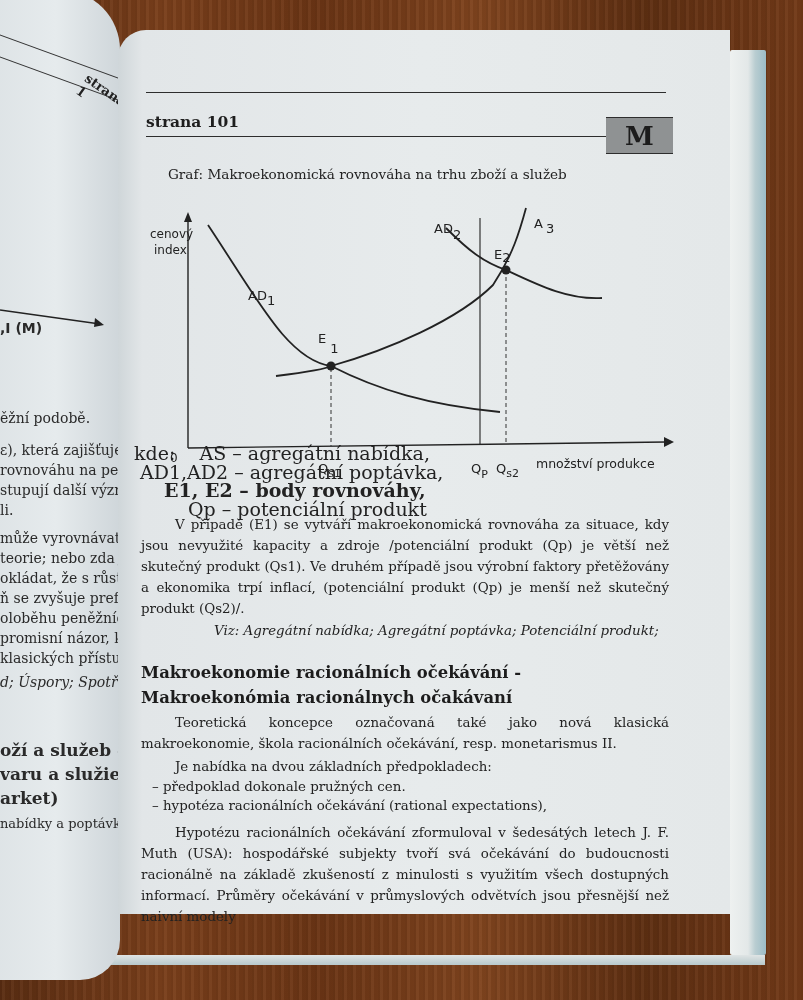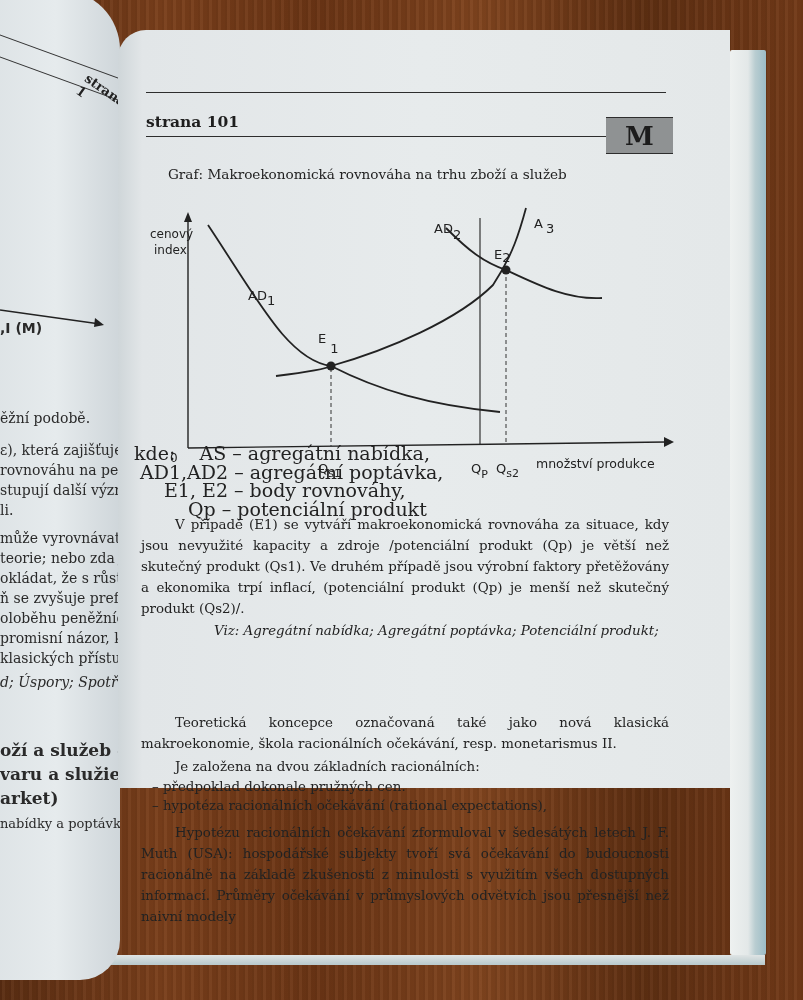--- a/index.html
+++ b/index.html
@@ -19,21 +19,21 @@
     background:linear-gradient(90deg,#d9dfe2 0%,#e6ebed 60%,#cfd6da 100%);
     border-radius:0 60px 40px 0;overflow:hidden;}
   .left-page .lhdr-line1{position:absolute;left:0;top:30px;width:200px;height:0;border-top:1.5px solid #333;transform:rotate(20deg);transform-origin:left;}
   .left-page .lhdr-line2{position:absolute;left:0;top:52px;width:200px;height:0;border-top:1.5px solid #333;transform:rotate(20deg);transform-origin:left;}
   .lhdr-text{position:absolute;left:122px;top:78px;font-weight:bold;font-size:13px;color:#222;transform:rotate(35deg);transform-origin:left;}
   .lfrag{position:absolute;white-space:nowrap;color:#2a2a2a;font-size:14px;}
   .lfrag.bold{font-weight:bold;font-size:17px;}
   .lfrag.sans{font-family:"DejaVu Sans","Liberation Sans",sans-serif;font-size:14px;}
   .lfrag.ital{font-style:italic;}
   
-  .page{position:absolute;left:118px;top:30px;width:612px;height:758px;
+  .page{position:absolute;left:118px;top:30px;width:612px;height:884px;
     background:linear-gradient(90deg,#cfd6d9 0%,#e2e6e8 4%,#e7ebec 50%,#e4e8e9 100%);
     border-radius:28px 0 0 0;}
   .hdr-rule{position:absolute;left:28px;width:520px;border-top:1.6px solid #2d2d2d;}
   .hdr-title{position:absolute;left:28px;top:82px;font-weight:bold;font-size:15.5px;color:#1e1e1e;}
   .hdr-box{position:absolute;left:488px;top:87px;width:67px;height:35px;background:#8f9293;
     border-top:1.6px solid #2d2d2d;border-bottom:1.6px solid #2d2d2d;
     display:flex;align-items:center;justify-content:center;font-weight:bold;font-size:26px;color:#1c1c1c;}
   .graf-title{position:absolute;left:50px;top:136px;font-size:13.6px;color:#222;text-align:center;}
   .chart{position:absolute;left:30px;top:160px;width:540px;height:300px;}
   .chart svg text{font-family:"DejaVu Sans","Liberation Sans",sans-serif;fill:#222;}
@@ -123,35 +123,36 @@
       <text x="170" y="283" font-size="13">Q<tspan font-size="11" dy="4">s1</tspan></text>
       <text x="323" y="283" font-size="13">Q<tspan font-size="11" dy="5">P</tspan></text>
       <text x="348" y="283" font-size="13">Q<tspan font-size="11" dy="4">s2</tspan></text>
       <text x="388" y="278" font-size="12.5">množství produkce</text>
     </svg>
   </div>
 
   <div class="legend">
     <div class="row"><span>kde:</span>&nbsp;&nbsp;&nbsp;&nbsp;<span>AS</span> <span>– agregátní nabídka,</span></div>
     <div class="row" style="padding-left:6px;"><span>AD1,AD2</span> <span>– agregátní poptávka,</span></div>
-    <div class="row" style="padding-left:30px;"><span>E1, E2</span> <span>– body rovnováhy,</span></div>
+    <div class="row" style="padding-left:30px;font-weight:bold;"><span>E1, E2</span> <span>– body rovnováhy,</span></div>
     <div class="row" style="padding-left:54px;"><span>Qp</span> <span>– potenciální produkt</span></div>
   </div>
 
   <div class="body" style="top:484px;">
     <p class="indent">V případě (E1) se vytváří makroekonomická rovnováha za situace, kdy jsou nevyužité kapacity a zdroje /potenciální produkt (Qp) je větší než skutečný produkt (Qs1). Ve druhém případě jsou výrobní faktory přetěžovány a ekonomika trpí inflací, (potenciální produkt (Qp) je menší než skutečný produkt (Qs2)/.</p>
   </div>
   <div class="viz">Viz: Agregátní nabídka; Agregátní poptávka; Potenciální produkt;</div>
 
+  <div class="section-h">Makroekonomie racionálních očekávání - Makroekonómia racionálnych očakávaní</div>
 
   <div class="body" style="top:682px;">
     <p class="indent">Teoretická koncepce označovaná také jako nová klasická makroekonomie, škola racionálních očekávání, resp. monetarismus II.</p>
   </div>
   <div class="body" style="top:726px;">
-    <p class="indent">Je založena na dvou základních racionálních:</p>
+    <p class="indent">Je nabídka na dvou základních předpokladech:</p>
   </div>
   <div class="list" style="top:747px;">
     <div>– předpoklad dokonale pružných cen.</div>
     <div>– hypotéza racionálních očekávání (rational expectations),</div>
   </div>
   <div class="body" style="top:792px;">
     <p class="indent">Hypotézu racionálních očekávání zformuloval v šedesátých letech J. F. Muth (USA): hospodářské subjekty tvoří svá očekávání do budoucnosti racionálně na základě zkušeností z minulosti s využitím všech dostupných informací. Průměry očekávání v průmyslových odvětvích jsou přesnější než naivní modely</p>
   </div>
 </div>
 

